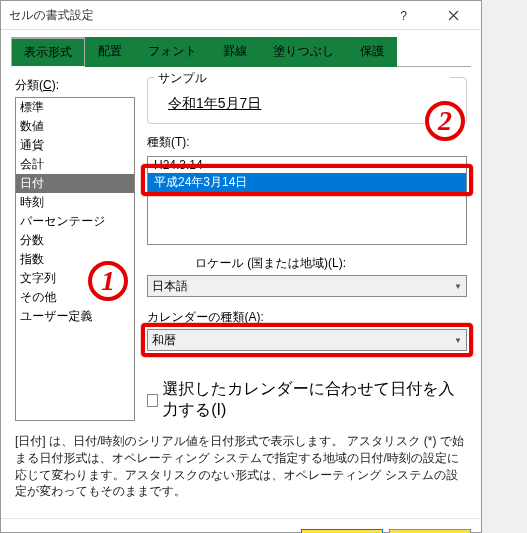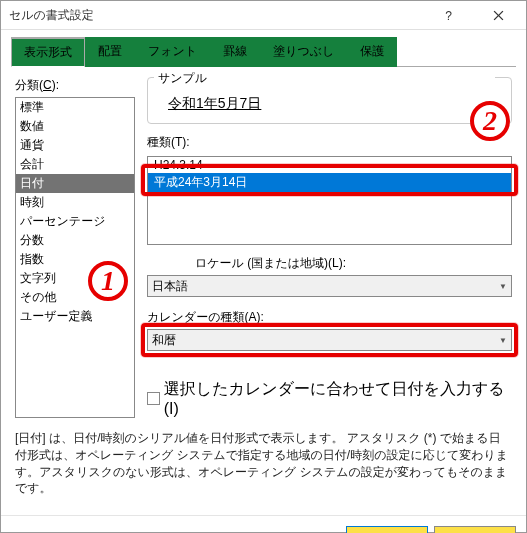--- a/index.html
+++ b/index.html
@@ -1,17 +1,17 @@
 <!DOCTYPE html>
 <html><head>
 <meta charset="utf-8">
 <style>
   * { box-sizing: border-box; margin: 0; padding: 0; }
   body { font-family: "MS PGothic", "Meiryo", sans-serif; font-size: 12px; background: #f0f0f0; width: 527px; height: 533px; overflow: hidden; }
-  .window { width: 527px; height: 533px; background: #fff; border: 1px solid #999; display: flex; flex-direction: column; }
+  .window { width: 482px; height: 533px; background: #fff; border: 1px solid #999; display: flex; flex-direction: column; }
   .titlebar { height: 30px; background: #fff; border-bottom: 1px solid #e0e0e0; display: flex; align-items: center; padding: 0 8px; }
   .titlebar-title { flex: 1; font-size: 12px; color: #333; }
   .titlebar-btns { display: flex; gap: 10px; }
   .titlebar-btn { width: 40px; height: 28px; display: flex; align-items: center; justify-content: center; cursor: pointer; }
   .titlebar-btn svg { width: 11px; height: 11px; }
   .content { padding: 6px 10px 10px 10px; flex: 1; display: flex; flex-direction: column; }
   .tabs { display: flex; border-bottom: 1px solid #aaa; }
   .tab { padding: 5px 12px; border: 1px solid transparent; border-bottom: none; cursor: pointer; font-size: 12px; position: relative; top: 1px; background: #15803d;}
   .tab.active { border-color: #aaa; border-bottom: 1px solid #fff; border-top: 2px solid #aaa; }
   .tab-body { padding: 10px 4px 4px 4px; display: flex; gap: 12px; flex: 1; }

